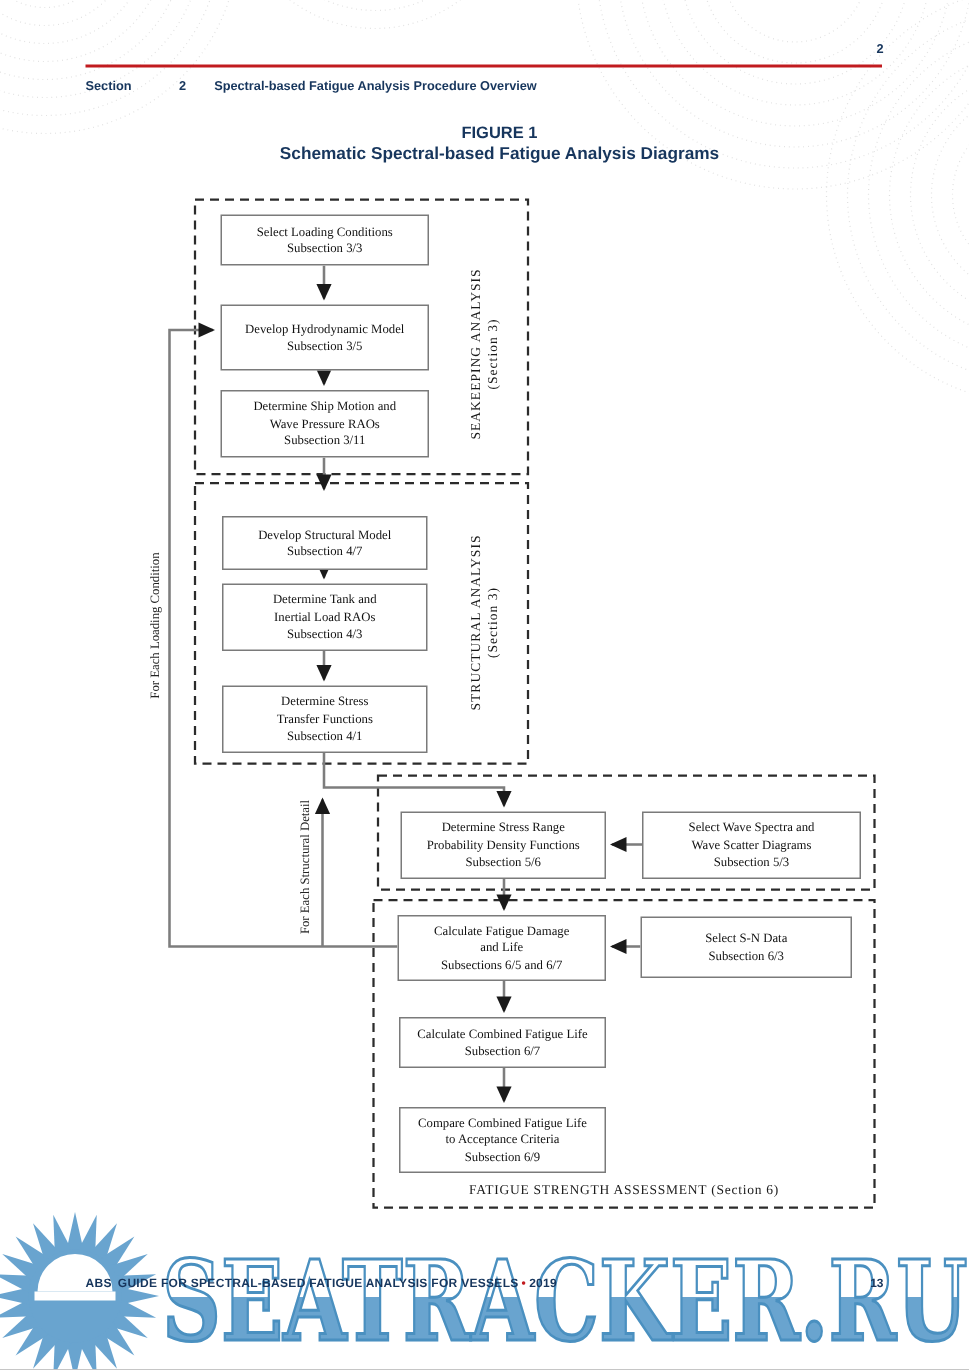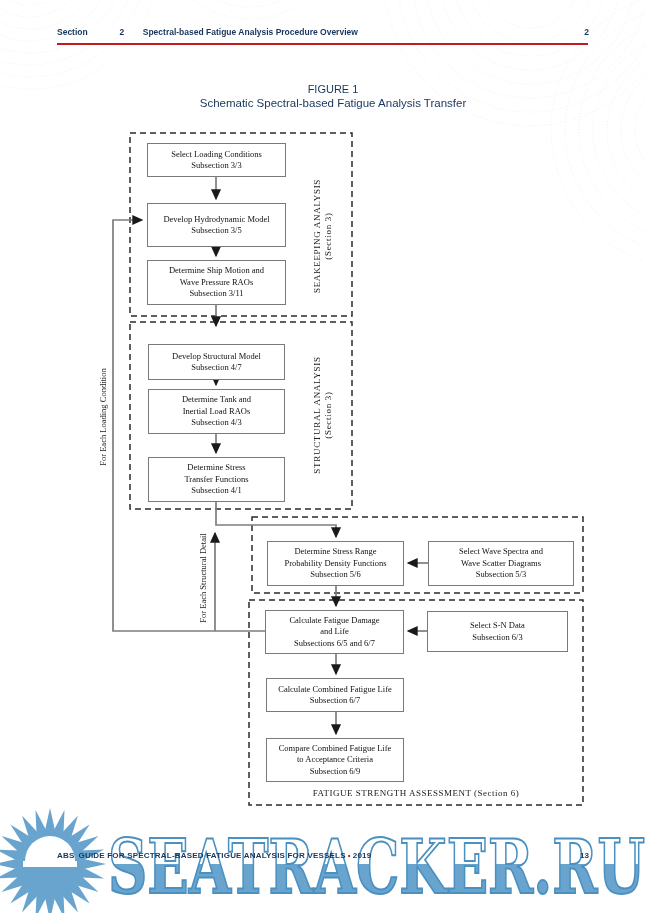--- a/index.html
+++ b/index.html
@@ -7,35 +7,35 @@
     position:relative;width:646px;height:913px;margin:0 auto;
     background:#ffffff;overflow:hidden;
     font-family:"Liberation Sans",sans-serif;color:#111;
   }
   svg{display:block;}
 
   
   .hdr{position:absolute;top:27px;left:57px;width:532px;height:14px;
        font-size:8.5px;font-weight:bold;color:var(--color-navy,#17365d);}
   .hdr span{display:inline-block;}
-  .hdr .sec{width:60px;}
+  .hdr .sec{width:60px;margin-top:25px;}
   .hdr .num{width:21px;}
   .hdr-page{position:absolute;top:27px;right:57px;font-size:8.5px;font-weight:bold;
             color:var(--color-navy,#17365d);}
   .rule{position:absolute;top:43px;left:57px;width:531px;height:2.3px;
         background:var(--color-rule_red,#c11b1f);}
   .ftr{position:absolute;top:851px;left:57px;font-size:8px;font-weight:bold;
        color:var(--color-navy,#17365d);letter-spacing:.2px;z-index:6;}
   .ftr .dot{color:var(--color-rule_red,#c11b1f);padding:0 2px;}
   .ftr-page{position:absolute;top:851px;right:57px;font-size:8px;font-weight:bold;
             color:var(--color-navy,#17365d);z-index:6;}
 
   
   .figttl{position:absolute;top:83px;left:30px;width:606px;text-align:center;
-          color:var(--color-navy,#17365d);font-weight:normal;z-index:3;}
+          color:var(--color-navy,#17365d);font-weight:bold;z-index:3;}
   .figttl .l1{font-size:11px;}
   .figttl .l2{font-size:11.5px;margin-top:2px;}
 
   
   .fbox{position:absolute;box-sizing:border-box;background:#fff;
         border:1.6px solid var(--color-box_border_gray,#7a7a7a);
         display:flex;align-items:center;justify-content:center;text-align:center;
         font-family:"Liberation Serif",serif;font-size:8.5px;line-height:1.35;
         white-space:pre-line;color:#111;padding:16px 3px;z-index:3;}
 
@@ -91,21 +91,21 @@
   <div class="hdr">
     <span class="sec">Section</span>
     <span class="num">2</span>
     <span>Spectral-based Fatigue Analysis Procedure Overview</span>
   </div>
   <div class="hdr-page">2</div>
   <div class="rule"></div>
 
   <div class="figttl">
     <div class="l1">FIGURE 1</div>
-    <div class="l2">Schematic Spectral-based Fatigue Analysis Transfer</div>
+    <div class="l2">Schematic Spectral-based Fatigue Analysis Diagrams</div>
   </div>
 
   <svg class="lines-svg" width="646" height="913">
     <defs>
       <marker id="arr" viewBox="0 0 8 8" refX="6.5" refY="4" markerWidth="7" markerHeight="7" orient="auto-start-reverse">
         <path d="M0,0.6 L7.4,4 L0,7.4 Z" fill="#1a1a1a"></path>
       </marker>
     </defs>
     <g fill="none" stroke="#2b2b2b" stroke-width="1.5" stroke-dasharray="6,4">
       <rect x="130" y="133" width="222" height="183"></rect>

